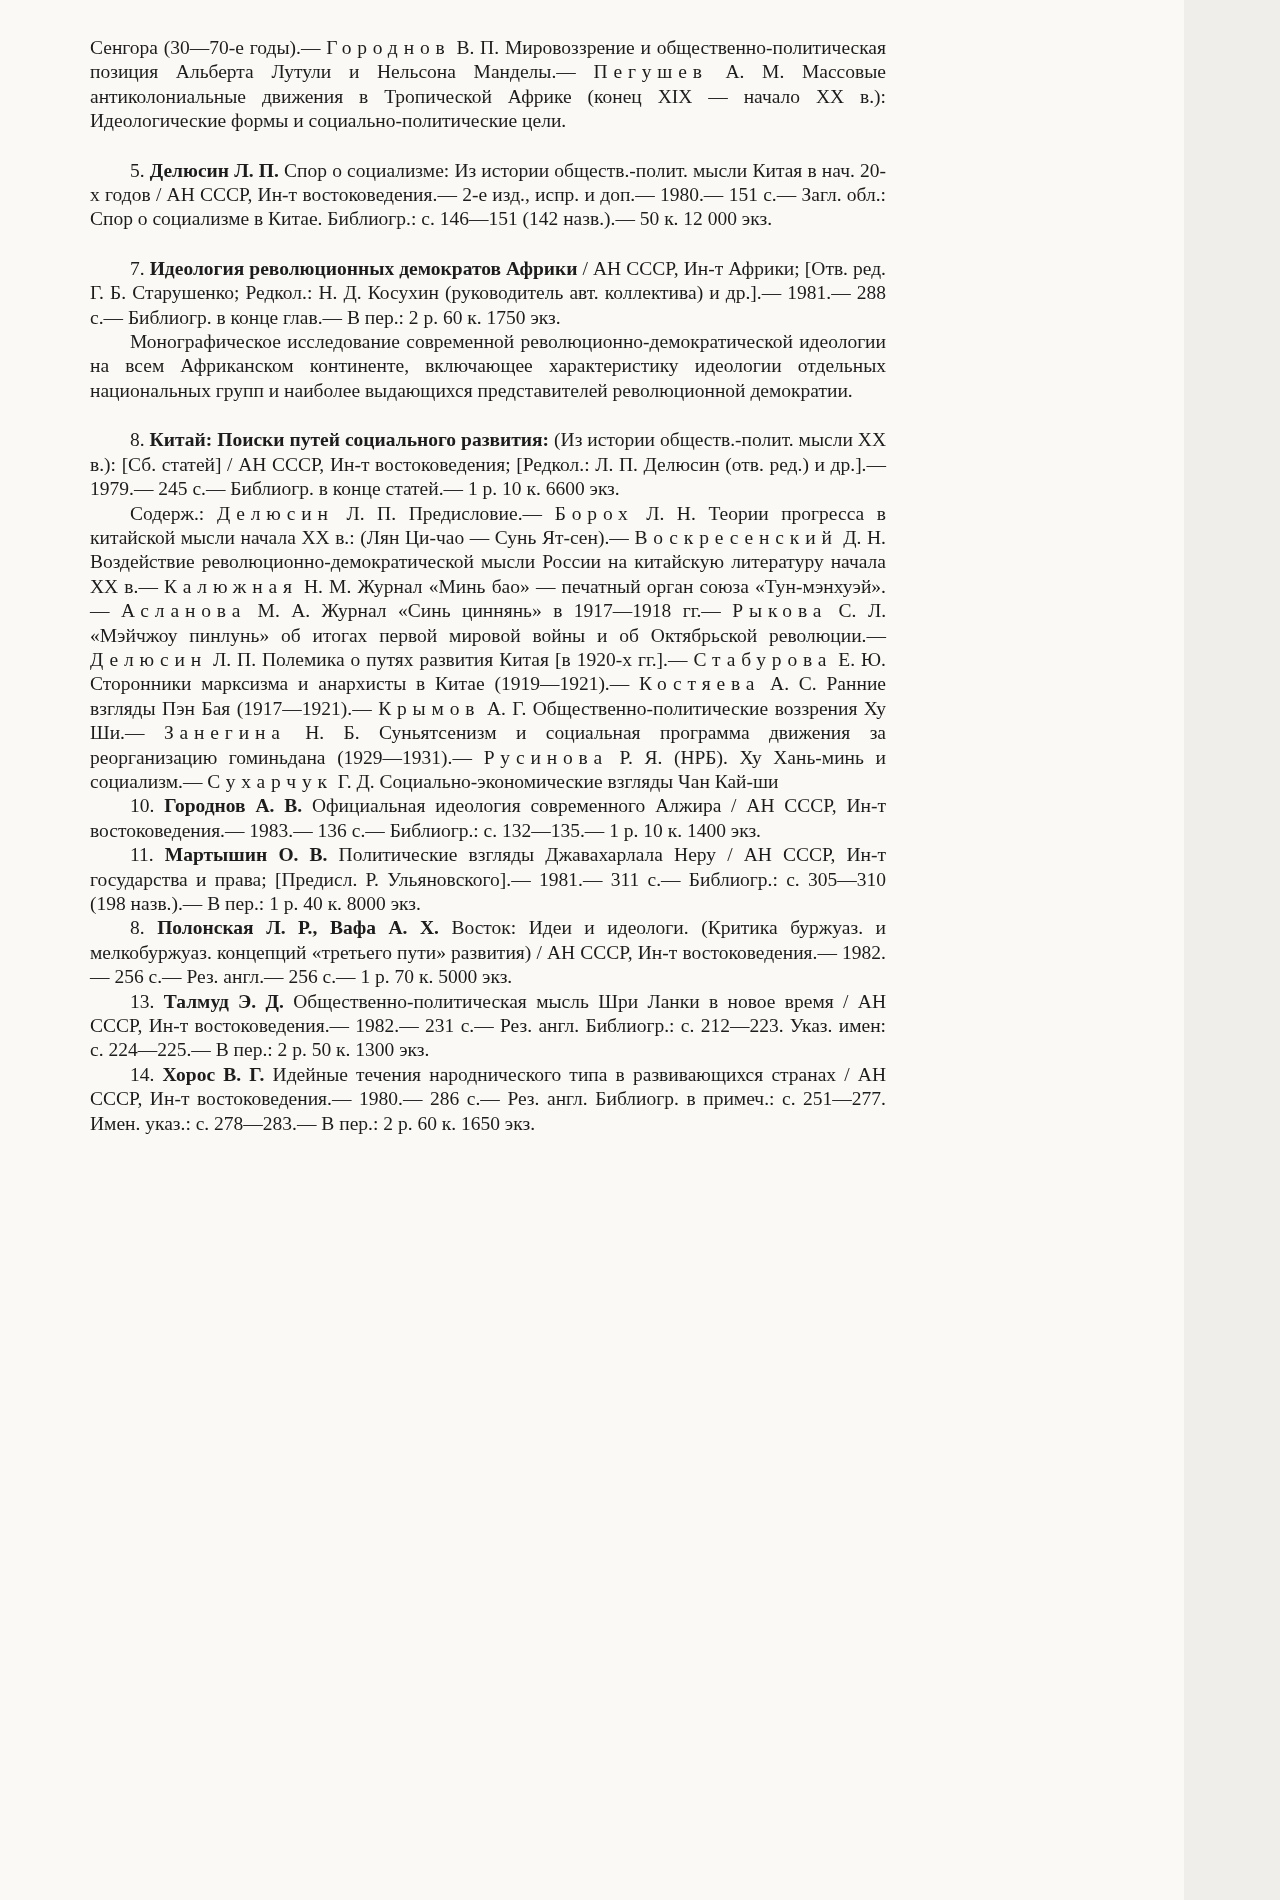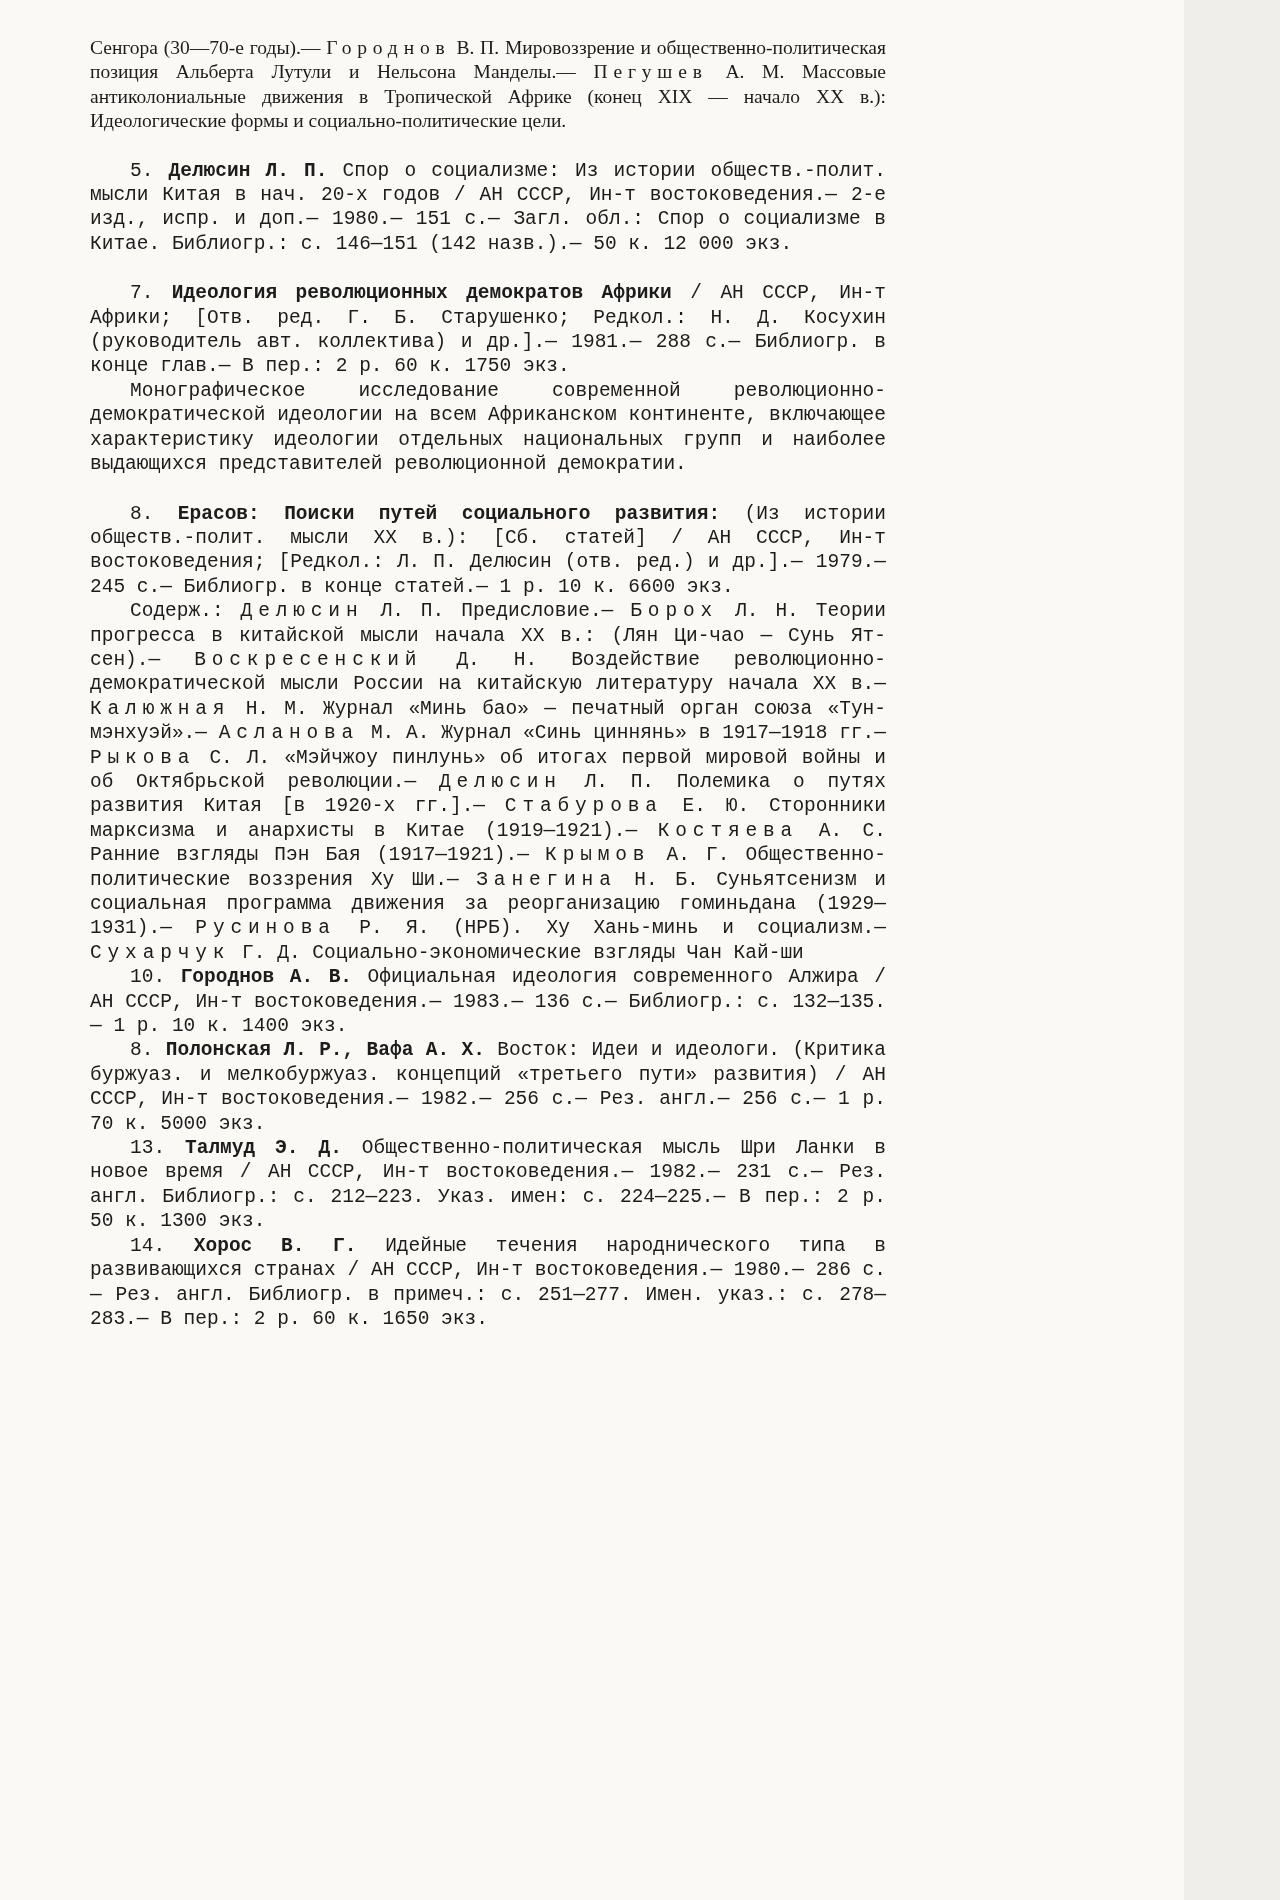--- a/index.html
+++ b/index.html
@@ -19,34 +19,35 @@
   .textblock {
     box-sizing: border-box;
     width: 100%;
     padding: 36px 298px 40px 90px;
     font-size: 19.5px;
     line-height: 24.4px;
     text-align: justify;
   }
   .textblock p { margin: 0; }
   .textblock p.gap { margin-top: 25px; }
-  .textblock p.indent { text-indent: 40px; font-family: Liberation Mono, monospace; }
+  .textblock p.indent { text-indent: 40px; }
   .n { font-weight: normal; }
   .b { font-weight: bold; }
   .s { letter-spacing: 0.30em; }
 </style>
 </head>
 <body>
 
 <div class="page" style="background: rgb(250, 249, 245); color: rgb(28, 28, 28);">
   <main class="textblock">
       <p class=""><span class="n">Сенгора (30—70-е годы).— </span><span class="s">Городнов</span><span class="n"> В. П. Мировоззрение и общественно-политическая позиция Альберта Лутули и Нельсона Манделы.— </span><span class="s">Пегушев</span><span class="n"> А. М. Массовые антиколониальные движения в Тропической Африке (конец XIX — начало XX в.): Идеологические формы и социально-политические цели.</span></p>
       <p class="indent gap"><span class="n">5. </span><span class="b">Делюсин Л. П.</span><span class="n"> Спор о социализме: Из истории обществ.-полит. мысли Китая в нач. 20-х годов / АН СССР, Ин-т востоковедения.— 2-е изд., испр. и доп.— 1980.— 151 с.— Загл. обл.: Спор о социализме в Китае. Библиогр.: с. 146—151 (142 назв.).— 50 к. 12 000 экз.</span></p>
       <p class="indent gap"><span class="n">7. </span><span class="b">Идеология революционных демократов Африки</span><span class="n"> / АН СССР, Ин-т Африки; [Отв. ред. Г. Б. Старушенко; Редкол.: Н. Д. Косухин (руководитель авт. коллектива) и др.].— 1981.— 288 с.— Библиогр. в конце глав.— В пер.: 2 р. 60 к. 1750 экз.</span></p>
       <p class="indent"><span class="n">Монографическое исследование современной революционно-демократической идеологии на всем Африканском континенте, включающее характеристику идеологии отдельных национальных групп и наиболее выдающихся представителей революционной демократии.</span></p>
-      <p class="indent gap"><span class="n">8. </span><span class="b">Ерасов: Поиски путей социального развития:</span><span class="n"> (Из истории обществ.-полит. мысли XX в.): [Сб. статей] / АН СССР, Ин-т востоковедения; [Редкол.: Л. П. Делюсин (отв. ред.) и др.].— 1979.— 245 с.— Библиогр. в конце статей.— 1 р. 10 к. 6600 экз.</span></p>
+      <p class="indent gap"><span class="n">8. </span><span class="b">Китай: Поиски путей социального развития:</span><span class="n"> (Из истории обществ.-полит. мысли XX в.): [Сб. статей] / АН СССР, Ин-т востоковедения; [Редкол.: Л. П. Делюсин (отв. ред.) и др.].— 1979.— 245 с.— Библиогр. в конце статей.— 1 р. 10 к. 6600 экз.</span></p>
       <p class="indent"><span class="n">Содерж.: </span><span class="s">Делюсин</span><span class="n"> Л. П. Предисловие.— </span><span class="s">Борох</span><span class="n"> Л. Н. Теории прогресса в китайской мысли начала XX в.: (Лян Ци-чао — Сунь Ят-сен).— </span><span class="s">Воскресенский</span><span class="n"> Д. Н. Воздействие революционно-демократической мысли России на китайскую литературу начала XX в.— </span><span class="s">Калюжная</span><span class="n"> Н. М. Журнал «Минь бао» — печатный орган союза «Тун-мэнхуэй».— </span><span class="s">Асланова</span><span class="n"> М. А. Журнал «Синь циннянь» в 1917—1918 гг.— </span><span class="s">Рыкова</span><span class="n"> С. Л. «Мэйчжоу пинлунь» об итогах первой мировой войны и об Октябрьской революции.— </span><span class="s">Делюсин</span><span class="n"> Л. П. Полемика о путях развития Китая [в 1920-х гг.].— </span><span class="s">Стабурова</span><span class="n"> Е. Ю. Сторонники марксизма и анархисты в Китае (1919—1921).— </span><span class="s">Костяева</span><span class="n"> А. С. Ранние взгляды Пэн Бая (1917—1921).— </span><span class="s">Крымов</span><span class="n"> А. Г. Общественно-политические воззрения Ху Ши.— </span><span class="s">Занегина</span><span class="n"> Н. Б. Суньятсенизм и социальная программа движения за реорганизацию гоминьдана (1929—1931).— </span><span class="s">Русинова</span><span class="n"> Р. Я. (НРБ). Ху Хань-минь и социализм.— </span><span class="s">Сухарчук</span><span class="n"> Г. Д. Социально-экономические взгляды Чан Кай-ши</span></p>
       <p class="indent"><span class="n">10. </span><span class="b">Городнов А. В.</span><span class="n"> Официальная идеология современного Алжира / АН СССР, Ин-т востоковедения.— 1983.— 136 с.— Библиогр.: с. 132—135.— 1 р. 10 к. 1400 экз.</span></p>
+      <p class="indent"><span class="n">11. </span><span class="b">Мартышин О. В.</span><span class="n"> Политические взгляды Джавахарлала Неру / АН СССР, Ин-т государства и права; [Предисл. Р. Ульяновского].— 1981.— 311 с.— Библиогр.: с. 305—310 (198 назв.).— В пер.: 1 р. 40 к. 8000 экз.</span></p>
       <p class="indent"><span class="n">8. </span><span class="b">Полонская Л. Р., Вафа А. Х.</span><span class="n"> Восток: Идеи и идеологи. (Критика буржуаз. и мелкобуржуаз. концепций «третьего пути» развития) / АН СССР, Ин-т востоковедения.— 1982.— 256 с.— Рез. англ.— 256 с.— 1 р. 70 к. 5000 экз.</span></p>
       <p class="indent"><span class="n">13. </span><span class="b">Талмуд Э. Д.</span><span class="n"> Общественно-политическая мысль Шри Ланки в новое время / АН СССР, Ин-т востоковедения.— 1982.— 231 с.— Рез. англ. Библиогр.: с. 212—223. Указ. имен: с. 224—225.— В пер.: 2 р. 50 к. 1300 экз.</span></p>
       <p class="indent"><span class="n">14. </span><span class="b">Хорос В. Г.</span><span class="n"> Идейные течения народнического типа в развивающихся странах / АН СССР, Ин-т востоковедения.— 1980.— 286 с.— Рез. англ. Библиогр. в примеч.: с. 251—277. Имен. указ.: с. 278—283.— В пер.: 2 р. 60 к. 1650 экз.</span></p>
     </main>
 </div>
 
 </body></html>

